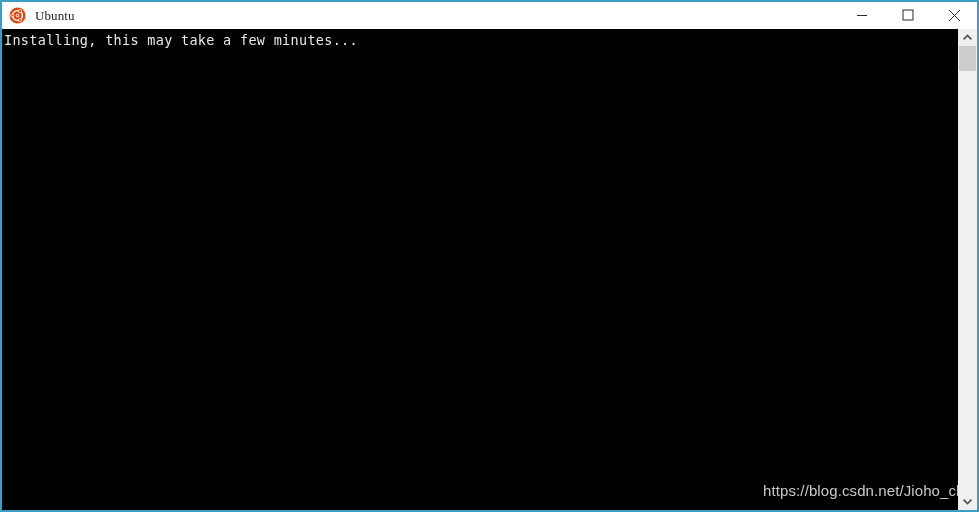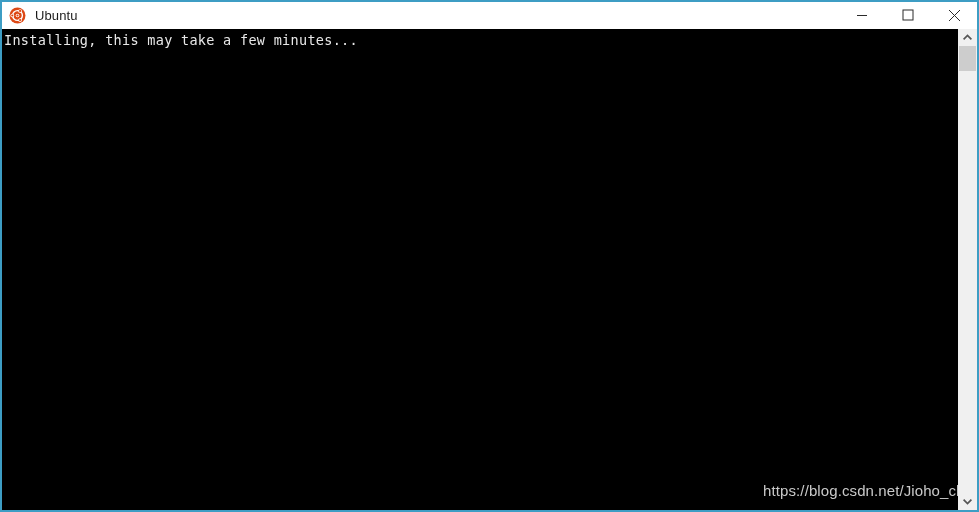--- a/index.html
+++ b/index.html
@@ -50,21 +50,21 @@
   .ubuntu-logo {
     width: 17px;
     height: 17px;
     position: relative;
     flex: 0 0 auto;
     margin-right: 9px;
     display: block;
   }
 
   #window-title {
-    font-family: Liberation Sans, sans-serif;
+    font-family: Liberation Serif, serif;
     font-size: 13px;
     color: #1b1b1b;
     line-height: 27px;
     letter-spacing: 0.1px;
     white-space: nowrap;
     user-select: none;
   }
 
   #window-controls {
     margin-left: auto;

